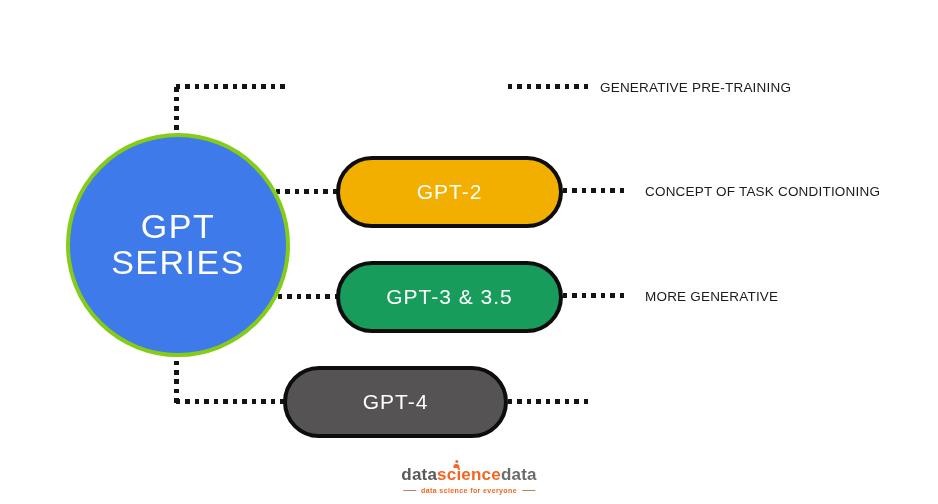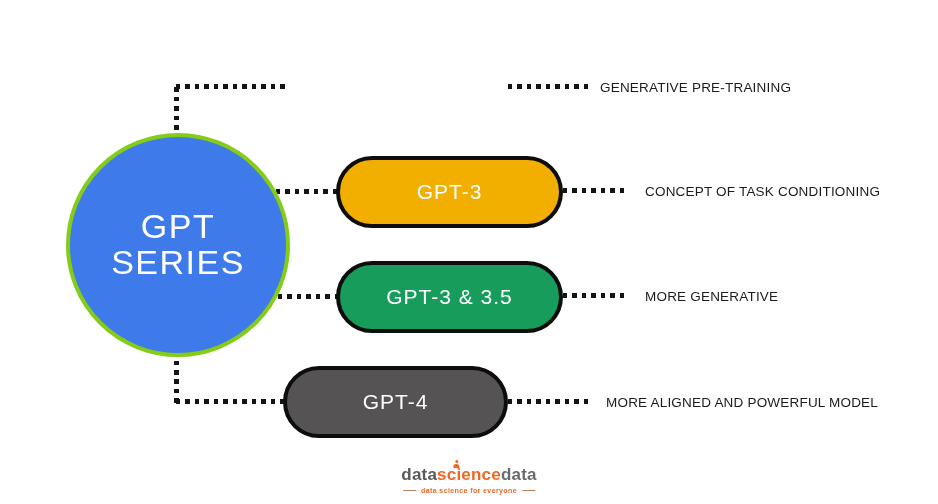--- a/index.html
+++ b/index.html
@@ -179,33 +179,32 @@
   <div class="dot-h c-right-4"></div>
 
   <div class="hub" style="background: rgb(62, 122, 233);">
     <div class="hub-text">
       <div>GPT</div>
       <div>SERIES</div>
     </div>
   </div>
 
   <div class="pill pill-2" style="background: rgb(242, 175, 0);">
-    <span class="pill-label">GPT-3</span>
+    <span class="pill-label">GPT-2</span>
   </div>
   <div class="pill pill-3" style="background: rgb(23, 156, 91);">
     <span class="pill-label">GPT-3 &amp; 3.5</span>
   </div>
   <div class="pill pill-4" style="background: rgb(86, 83, 84); justify-content: center;">
     <span class="pill-label">GPT-4</span>
   </div>
 
   <div class="desc desc-1">GENERATIVE PRE-TRAINING</div>
   <div class="desc desc-2">CONCEPT OF TASK CONDITIONING</div>
   <div class="desc desc-3">MORE GENERATIVE</div>
-  <div class="desc desc-4">MORE ALIGNED AND POWERFUL MODEL</div>
 
   <div class="footer">
     <div class="brand">
       <span class="b-gray">data</span><span class="sci-wrap"><span class="b-orange">sc</span><span class="b-orange">i</span><span class="b-orange">ence</span><span class="person-icon"></span></span><span class="b-gray2">data</span>
     </div>
     <div class="tagline-row">
       <span class="tag-dash"></span>
       <span class="tagline">data science for everyone</span>
       <span class="tag-dash"></span>
     </div>

